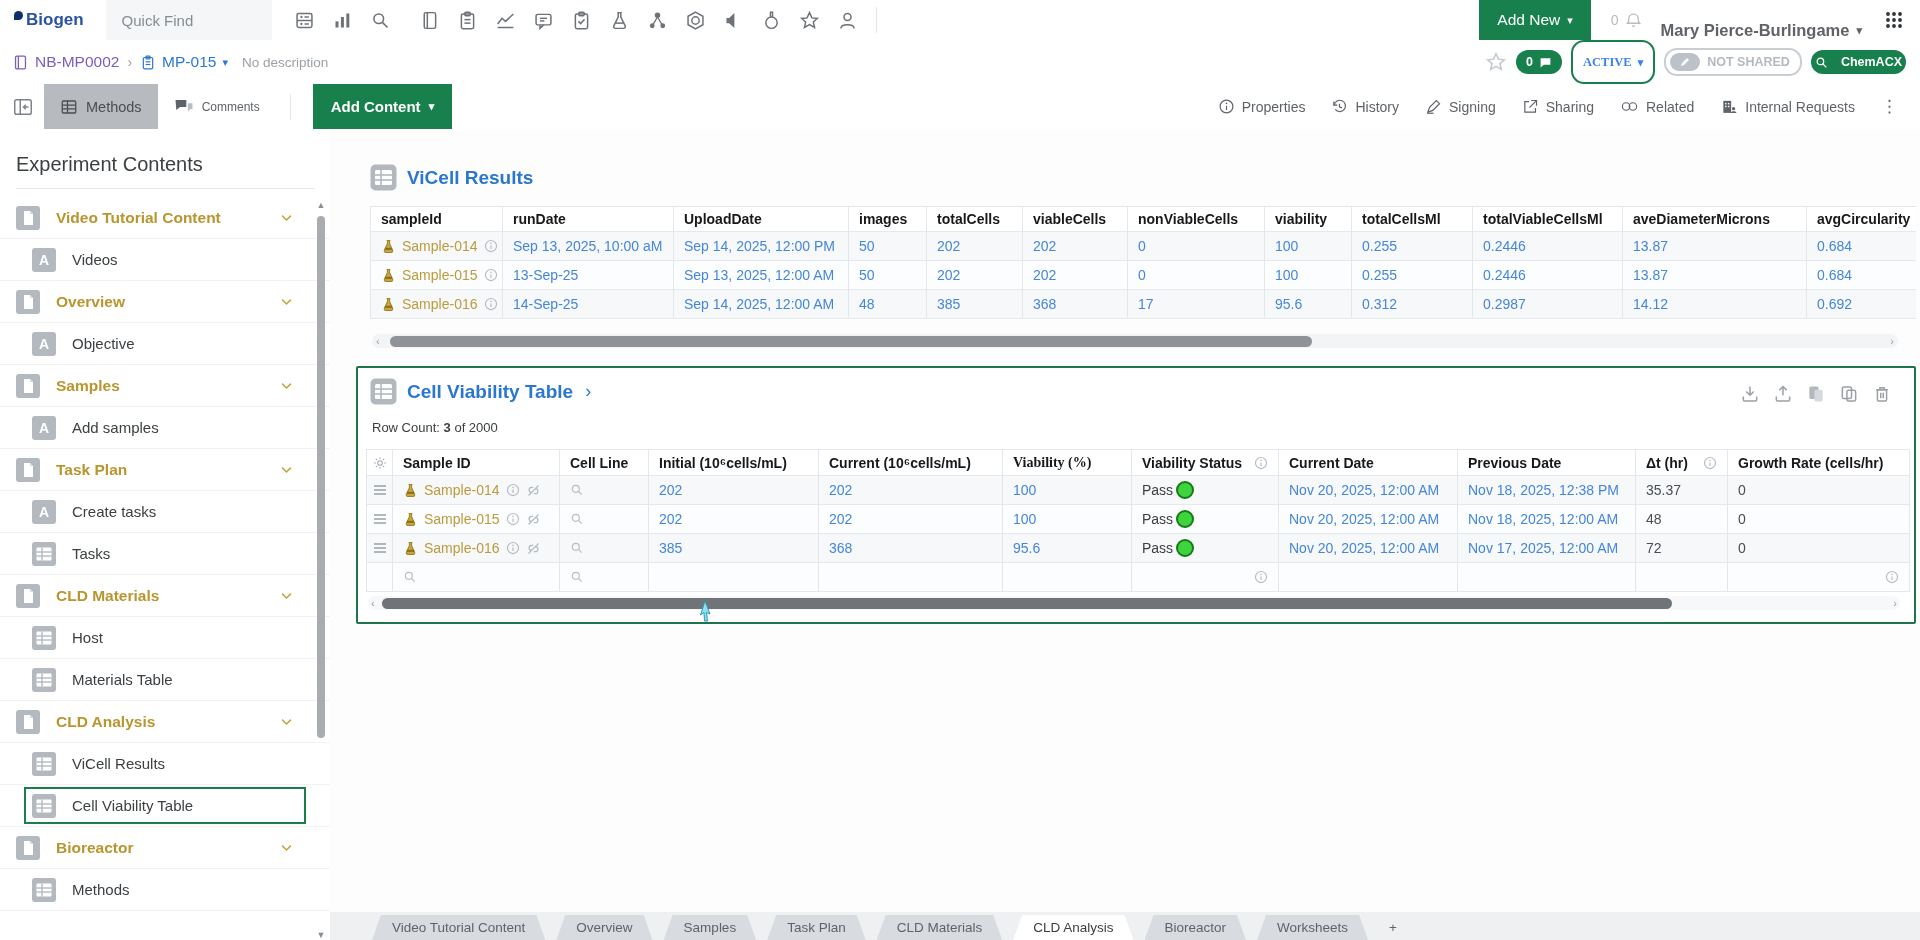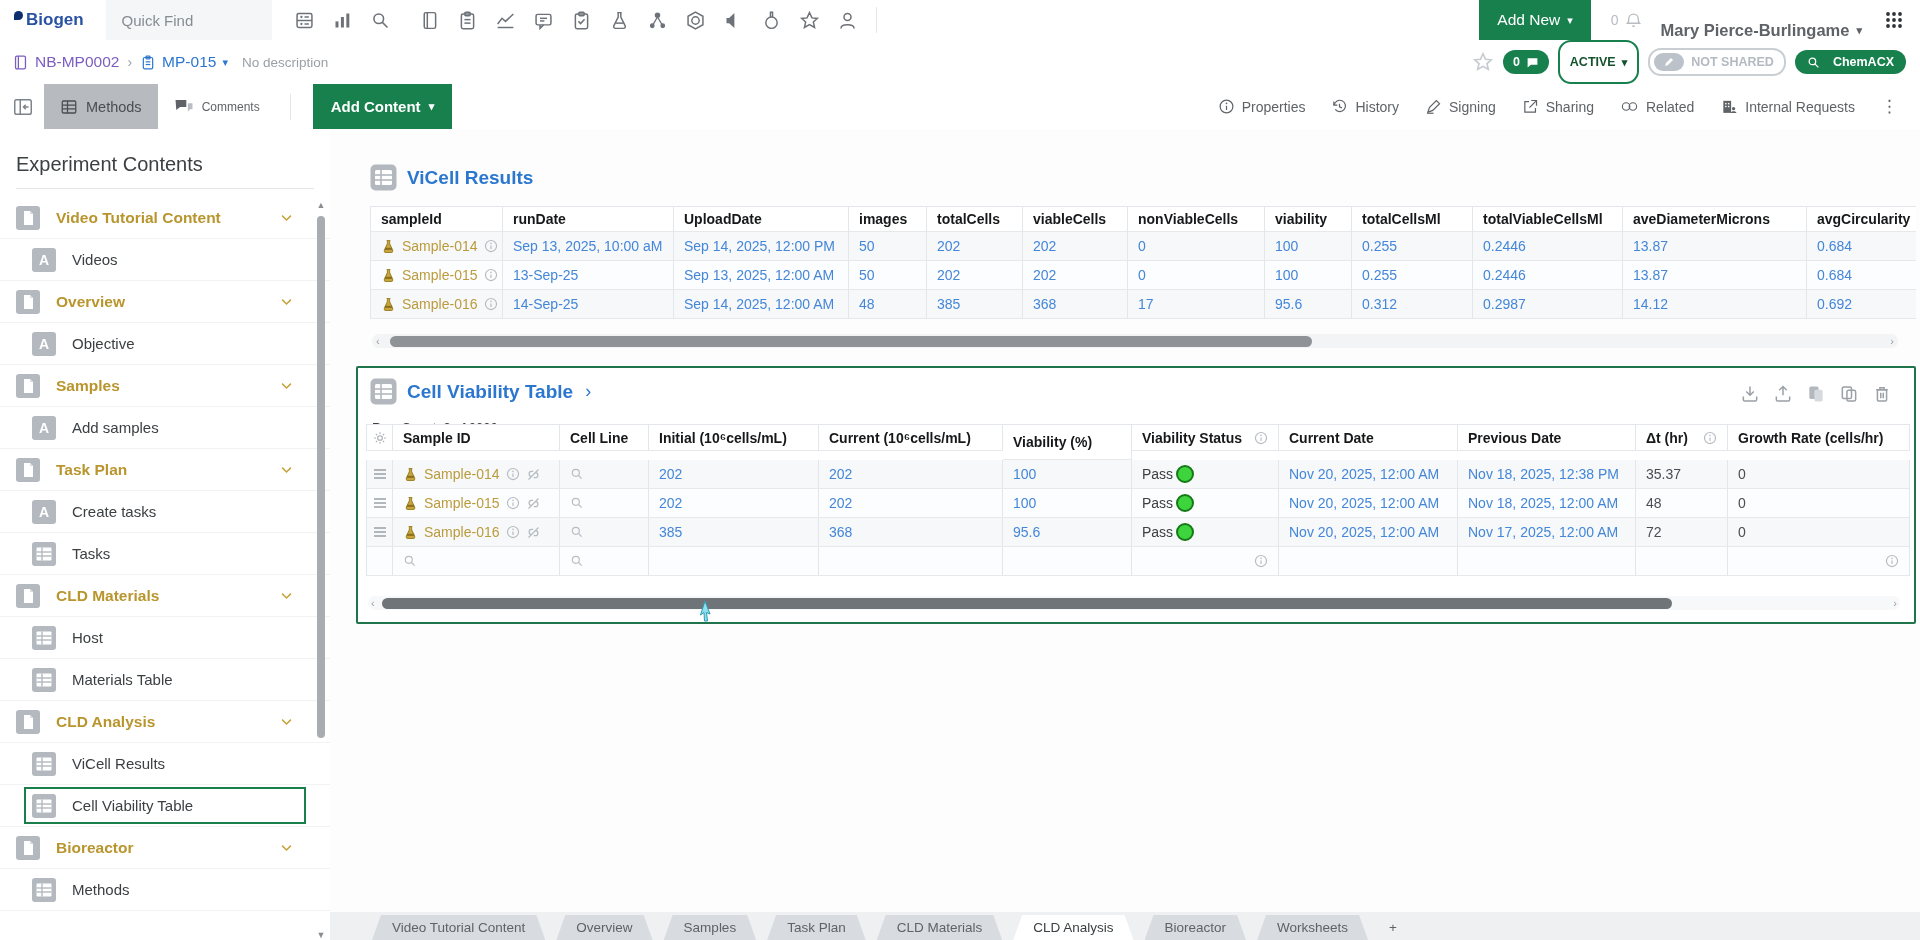--- a/index.html
+++ b/index.html
@@ -22,21 +22,21 @@
   .caret{font-size:11px;line-height:1;}
   
   #crumbbar{left:0;top:40px;width:1920px;height:44px;border-bottom:1px solid #e5e8eb;background:#fff;display:flex;align-items:center;}
   .crumb-nb{color:#7c5cbf;font-size:15.5px;display:flex;align-items:center;gap:6px;margin-left:12px;}
   .crumb-sep{color:#9aa0a6;margin:0 8px;font-size:14px;}
   .crumb-entry{color:#2b77d0;font-size:15.5px;display:flex;align-items:center;gap:6px;}
   .nodesc{color:#9aa0a6;font-size:13.5px;margin-left:14px;}
   .pill{height:24px;border-radius:13px;display:flex;align-items:center;font-size:12.5px;font-weight:bold;}
   #crumb-right{margin-left:auto;display:flex;align-items:center;gap:9px;margin-right:14px;}
   .pill.green{background:#17804d;color:#fff;padding:0 10px;gap:6px;}
-  .pill.outline-green{border:2px solid #17804d;color:#14532d;padding:8px 10px;gap:6px;background:#fff;}
+  .pill.outline-green{border:2px solid #17804d;color:#3b82f6;padding:8px 10px;gap:6px;background:#fff;font-family:Liberation Serif, serif;}
   .pill.gray{border:2px solid #c9ced3;color:#b4bac1;padding:0 10px 0 4px;gap:7px;background:#fff;}
   .pill .chip{width:30px;height:18px;border-radius:9px;background:#bcc2c9;display:flex;align-items:center;justify-content:center;}
   
   #toolbar{left:0;top:84px;width:1920px;height:45px;border-bottom:1px solid #dfe2e6;background:#fff;display:flex;align-items:center;}
   #collapse{margin-left:12px;color:#7d838a;}
   #seg-contents{margin-left:10px;height:45px;background:#b7bbbf;color:#4a4e52;display:flex;align-items:center;gap:8px;padding:0 16px;font-size:14.5px;}
   #seg-comments{height:45px;display:flex;align-items:center;gap:8px;padding:0 16px;font-size:12px;color:#5f6368;}
   #addcontent{margin-left:22px;height:45px;background:#17804d;color:#fff;font-size:15px;font-weight:600;padding:0 18px;display:flex;align-items:center;gap:8px;cursor:pointer;}
   #tb-right{margin-left:auto;display:flex;align-items:center;gap:26px;margin-right:22px;color:#5f6368;font-size:14px;}
   .tbr-item{display:flex;align-items:center;gap:7px;cursor:pointer;}
@@ -273,21 +273,21 @@
           <span class="caret">▾</span>
       </span>
       <span class="pill gray">
         <span class="chip">
             <svg width="12" height="12" viewBox="0 0 24 24" fill="#fff">
               <path d="M4 20l2-6L16 4l4 4L10 18z"></path>
             </svg>
           </span>
         <span>NOT SHARED</span>
       </span>
-      <span class="pill green" style="padding:0 12px;gap:13px;">
+      <span class="pill green" style="padding:0 4px;gap:13px;">
         <svg width="13" height="13" viewBox="0 0 24 24" fill="none" stroke="#fff" stroke-width="2.4">
             <circle cx="10" cy="10" r="6"></circle>
             <line x1="14.5" y1="14.5" x2="21" y2="21"></line>
           </svg>
         <span>ChemACX</span>
       </span>
     </div>
   </div>
 
   <div id="toolbar" class="abs">
@@ -841,41 +841,41 @@
             <line x1="10.5" y1="10.5" x2="10.5" y2="17"></line>
             <line x1="13.5" y1="10.5" x2="13.5" y2="17"></line>
           </svg>
         </span>
     </div>
     <div id="rowcount">
       <span>Row Count:</span>
       <b>3</b>
       <span>of 2000</span>
     </div>
-    <div id="viab-grid" class="grid" style="position:absolute;left:8px;top:56px;width:1544px;overflow:hidden;">
+    <div id="viab-grid" class="grid" style="position:absolute;left:8px;top:81px;width:1544px;overflow:hidden;">
         <div class="grow ghead">
           <div class="gcell" style="width: 27px; height: 27px; justify-content: center; padding: 0px;">
             <svg width="14" height="14" viewBox="0 0 24 24" fill="none" stroke="#a7acb2" stroke-width="1.8">
               <circle cx="12" cy="12" r="4"></circle>
               <path d="M12 2v3M12 19v3M2 12h3M19 12h3M4.9 4.9l2.1 2.1M17 17l2.1 2.1M19.1 4.9 17 7M7 17l-2.1 2.1"></path>
             </svg>
           </div>
           <div class="gcell" style="width: 167px; height: 27px;">
             <span>Sample ID</span>
           </div>
           <div class="gcell" style="width: 89px; height: 27px;">
             <span>Cell Line</span>
           </div>
           <div class="gcell" style="width: 170px; height: 27px;">
             <span>Initial (10⁶cells/mL)</span>
           </div>
           <div class="gcell" style="width: 184px; height: 27px;">
             <span>Current (10⁶cells/mL)</span>
           </div>
-          <div class="gcell" style="width: 129px; height: 36px;">
+          <div class="gcell" style="width: 129px; height: 27px; font-family: Liberation Serif, serif;">
             <span>Viability (%)</span>
           </div>
           <div class="gcell" style="width: 147px; height: 27px;">
             <span>Viability Status</span>
             <span style="margin-left:auto">
               <svg width="14" height="14" viewBox="0 0 24 24" fill="none" stroke="#b6bbc1" stroke-width="2">
                 <circle cx="12" cy="12" r="9.5"></circle>
                 <line x1="12" y1="11" x2="12" y2="17"></line>
                 <circle cx="12" cy="7.5" r="1.3" fill="#b6bbc1" stroke="none"></circle>
               </svg>

